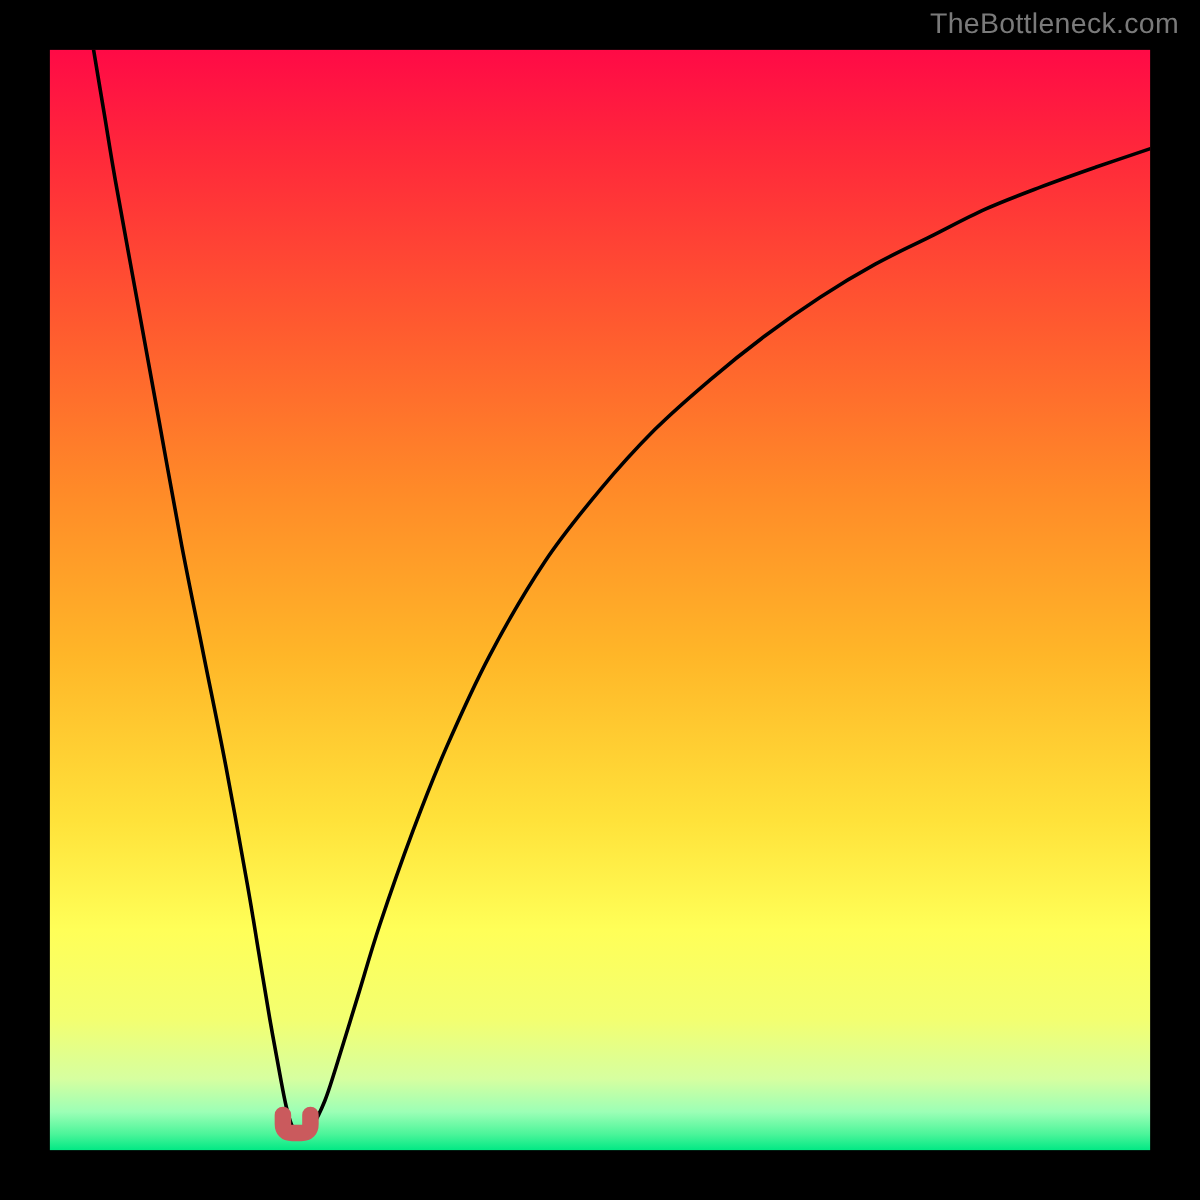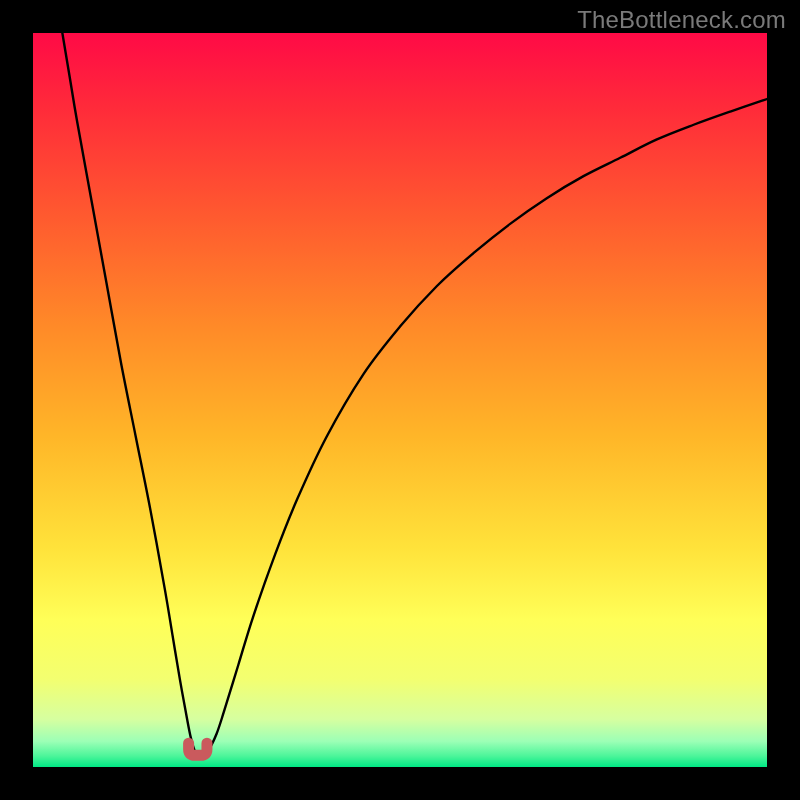--- a/index.html
+++ b/index.html
@@ -39,21 +39,21 @@
     left: 0;
     top: 0;
     width: 100%;
     height: 100%;
   }
   .watermark {
     position: absolute;
     top: 6px;
     right: 14px;
     color: #7a7a7a;
-    font-size: 24px;
+    font-size: 19px;
     font-weight: 500;
     letter-spacing: 0.2px;
     user-select: none;
   }
 </style>
 </head>
 <body>
 
 <div class="frame">
 

